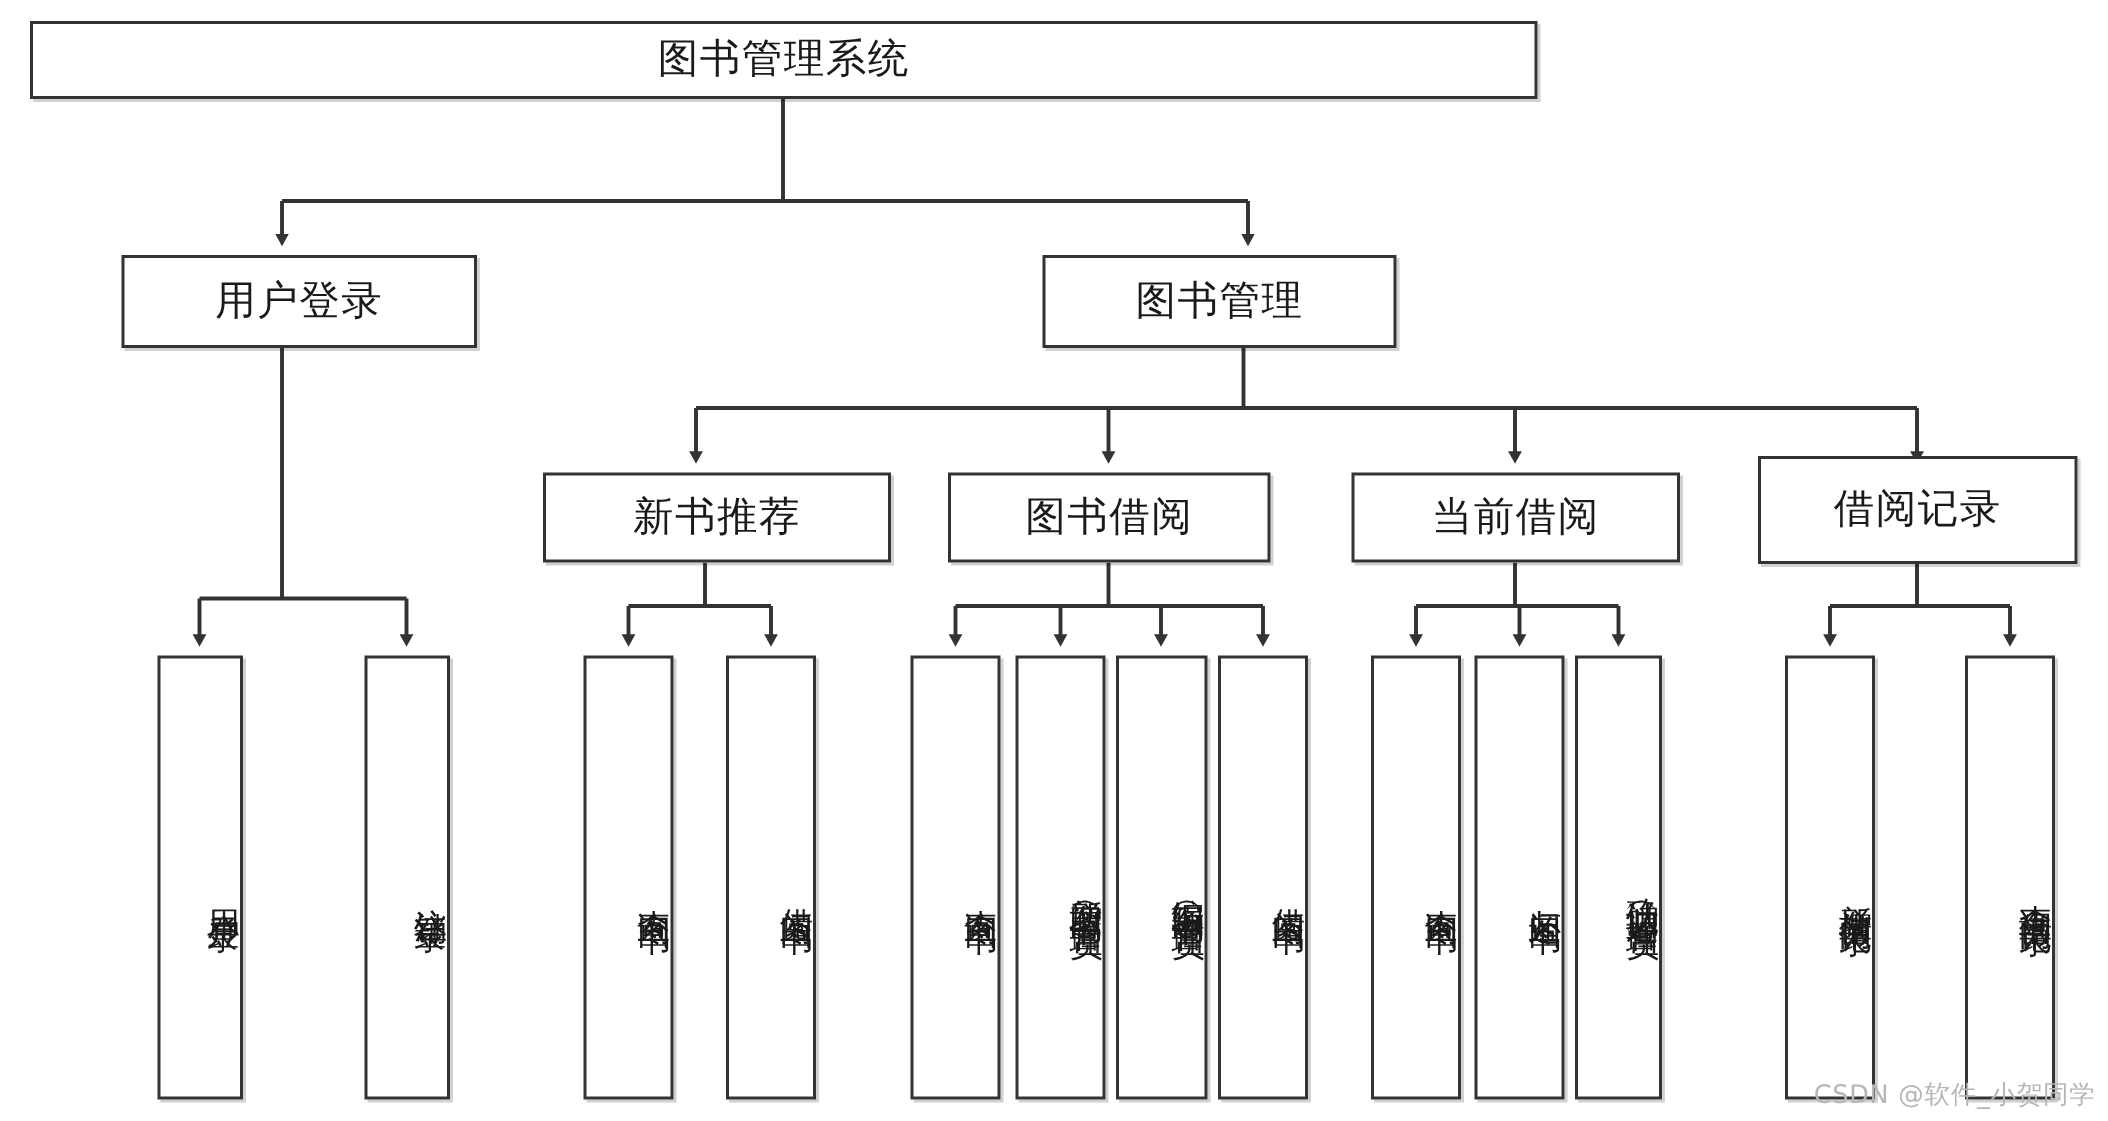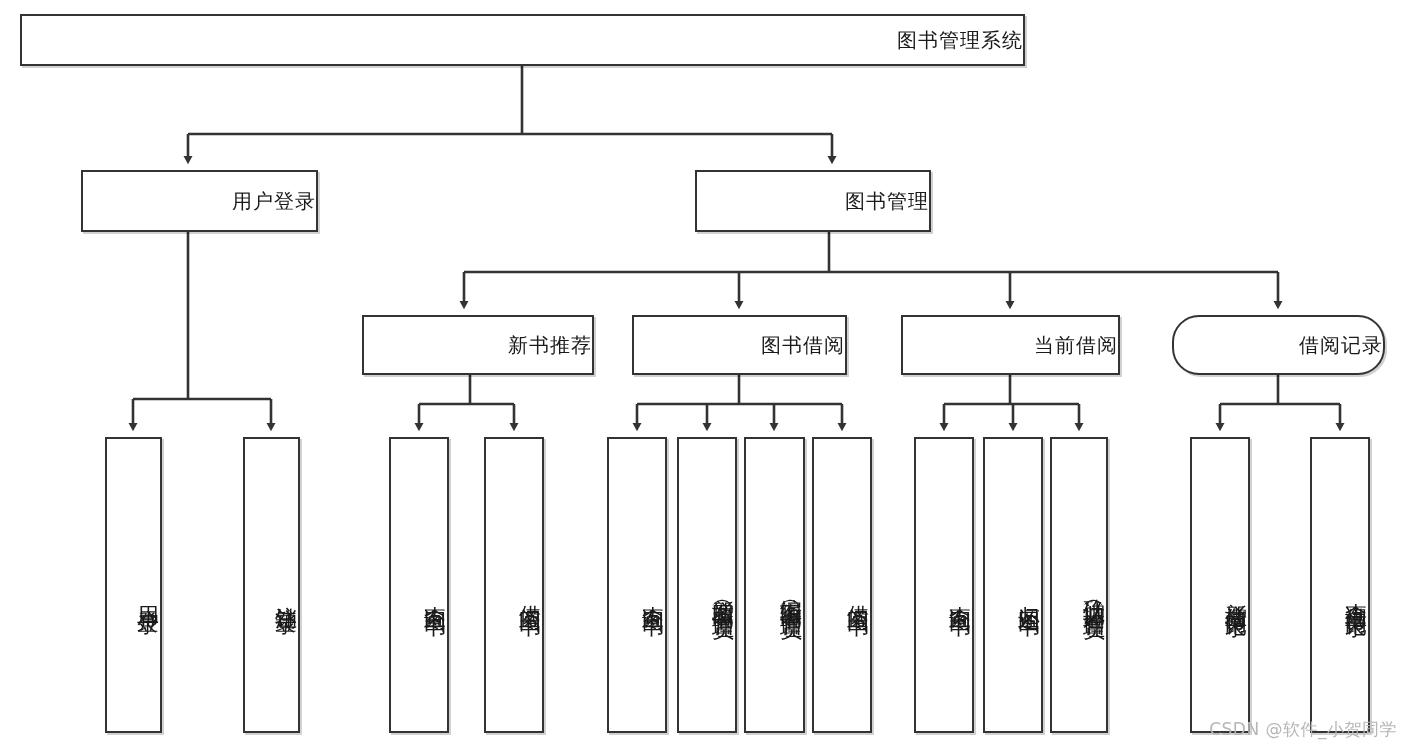--- a/index.html
+++ b/index.html
@@ -31,24 +31,23 @@
     background: #ffffff;
     color: #1a1a1a;
     display: flex;
     align-items: center;
     justify-content: center;
     text-align: center;
     box-shadow: 2px 2px 0 rgba(0,0,0,0.18);
     z-index: 2;
   }
   .node.h {
-    font-size: 20px;
+    font-size: 27px;
     letter-spacing: 1px;
     line-height: 1.1;
-    justify-content: flex-end;
   }
   .node.v {
     writing-mode: vertical-rl;
     text-orientation: upright;
     font-size: 22px;
     letter-spacing: 3px;
     line-height: 1.05;
     padding: 6px 0;
     align-items: flex-start;
     justify-content: center;
@@ -137,21 +136,21 @@
 
   <div class="node h" style="left:362px; top:315px; width:232px; height:60px;">
     <span>新书推荐</span>
   </div>
   <div class="node h" style="left:901px; top:315px; width:219px; height:60px;">
     <span>当前借阅</span>
   </div>
   <div class="node h" style="left:632px; top:315px; width:215px; height:60px;">
     <span>图书借阅</span>
   </div>
-  <div class="node h" style="left:1172px; top:315px; width:213px; height:60px;border-radius:27px;">
+  <div class="node h" style="left:1172px; top:304px; width:213px; height:72px;">
     <span>借阅记录</span>
   </div>
 
   <div class="node v" style="left:105px; top:437px; width:57px; height:296px;">
     <span>用户登录</span>
   </div>
   <div class="node v" style="left:243px; top:437px; width:57px; height:296px;">
     <span>注销登录</span>
   </div>
 

